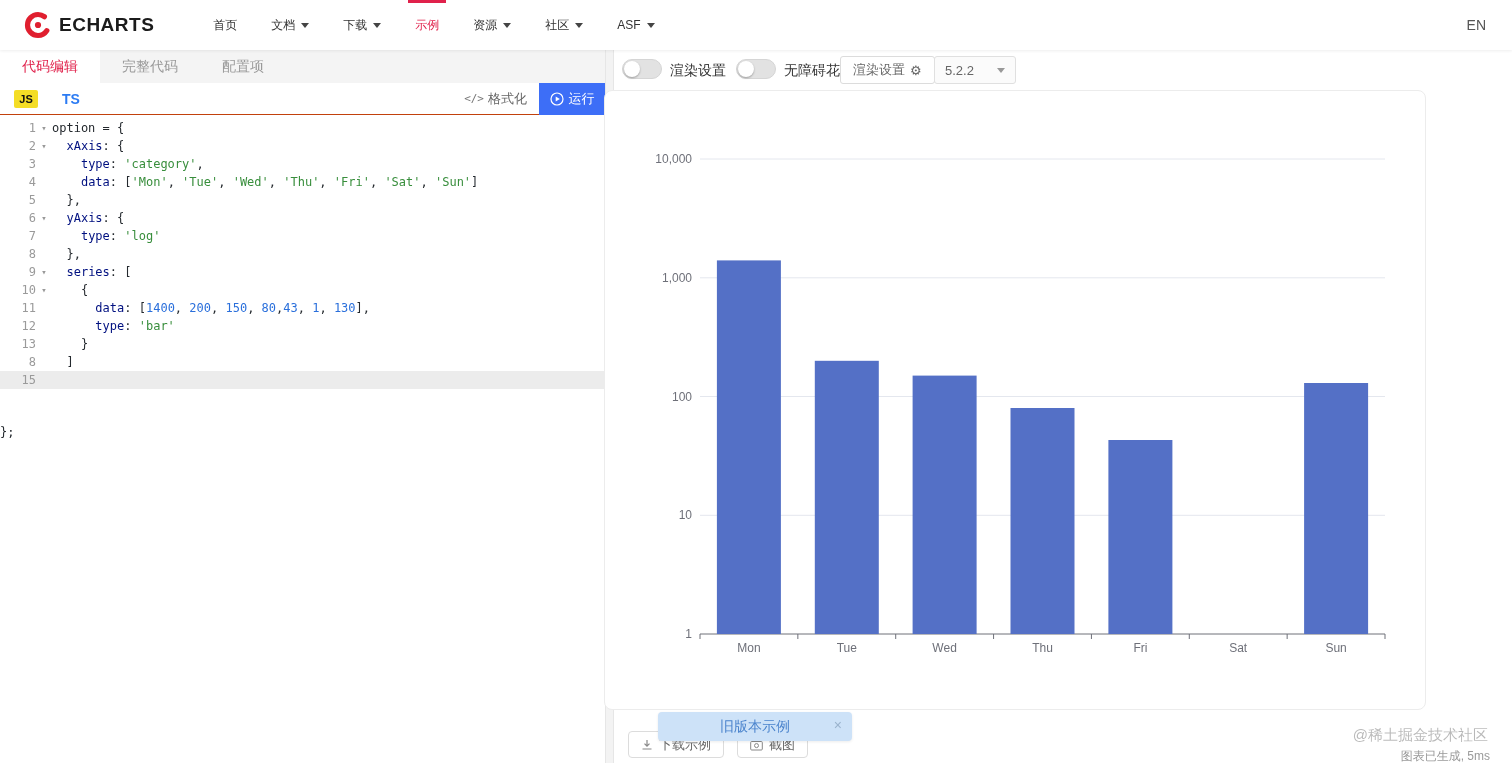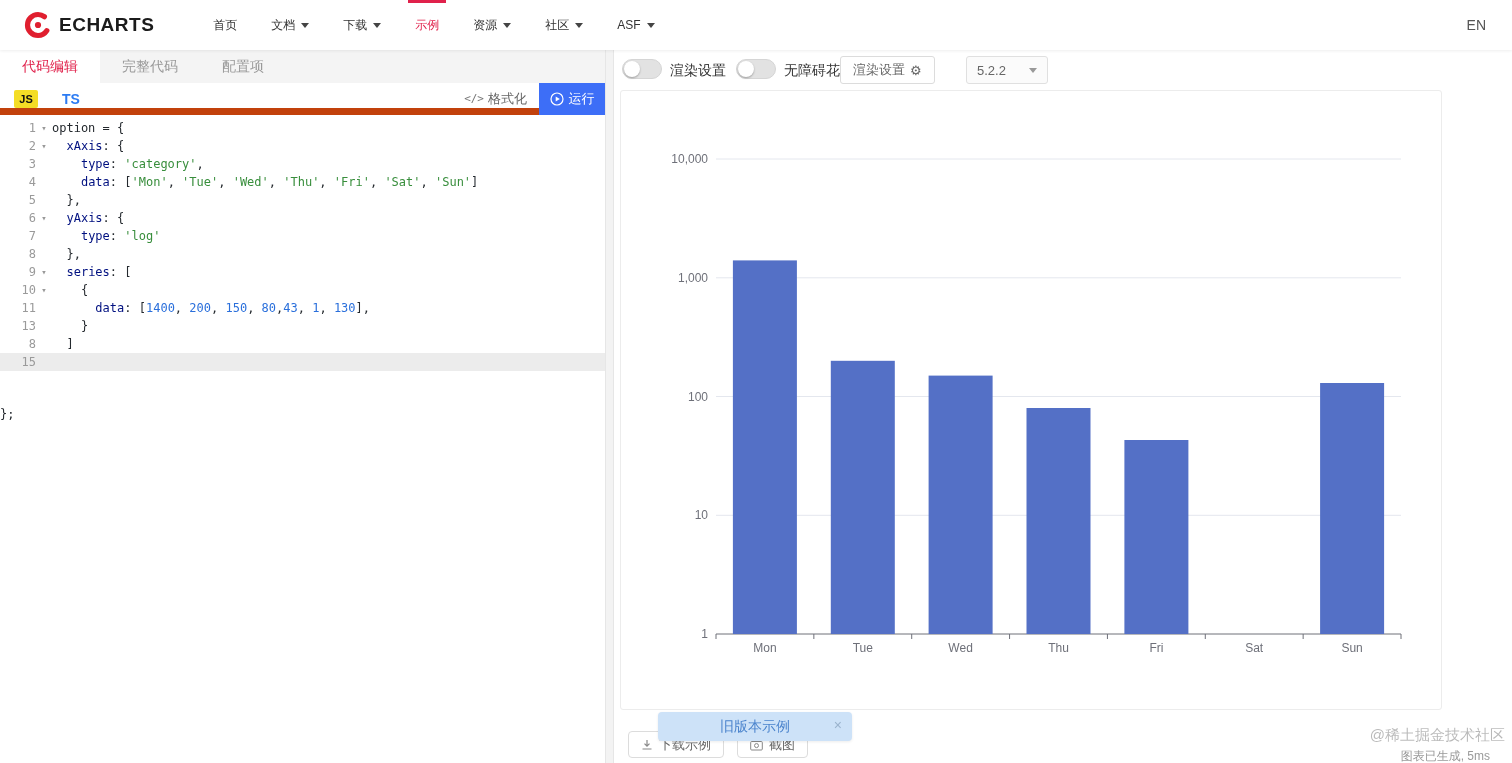--- a/index.html
+++ b/index.html
@@ -20,21 +20,21 @@
               height:3px; background:var(--accent); }
   .caret { width:0; height:0; border-left:4px solid transparent; border-right:4px solid transparent;
            border-top:5px solid #444; display:inline-block; }
   .lang { margin-left:auto; margin-right:26px; font-size:14px; color:#555; cursor:pointer; }
 
   
   #left-panel { position:absolute; left:0; top:50px; width:605px; bottom:0; background:#0ea5e9; }
   .tabs { height:33px; background:#f4f4f4; display:flex; }
   .tab { padding:0 22px; line-height:33px; font-size:14px; color:#999; cursor:pointer; }
   .tab.active { background:#fff; color:var(--accent); }
-  .editor-toolbar { position:relative; height:32px; background:#fff; border-bottom:7px solid #c2410c; }
+  .editor-toolbar { position:relative; height:32px; background:#fff; border-bottom:1px solid #c2410c; }
   .js-badge { position:absolute; left:14px; top:7px; width:24px; height:18px; background:var(--js-badge);
               color:#111; font-size:11px; font-weight:bold; border-radius:2px; text-align:center;
               line-height:18px; cursor:pointer; }
   .ts-label { position:absolute; left:62px; top:0; line-height:32px; color:var(--ts-blue);
               font-size:14px; font-weight:bold; cursor:pointer; }
   .format-btn { position:absolute; right:78px; top:0; line-height:32px; font-size:13px; color:#666;
                 cursor:pointer; display:flex; align-items:center; gap:4px; }
   .format-icon { font-family:"DejaVu Sans Mono", monospace; font-size:11px; color:#777; }
   .run-btn { position:absolute; right:0; top:0; width:66px; height:32px; background:var(--run-blue);
              color:#fff; font-size:13px; border:none; cursor:pointer; display:flex;
@@ -59,43 +59,43 @@
   
   #right-toolbar { position:absolute; left:614px; top:50px; right:0; height:40px; background:#fff; }
   .switch { position:absolute; top:9px; width:40px; height:20px; border-radius:10px; background:#e2e2e2;
             border:1px solid #d5d5d5; cursor:pointer; }
   .switch::after { content:""; position:absolute; left:1px; top:1px; width:16px; height:16px;
             border-radius:50%; background:#fff; box-shadow:0 1px 2px rgba(0,0,0,.3); }
   .tog-label { position:absolute; top:0; line-height:40px; font-size:14px; color:#333; }
   .settings-btn { position:absolute; left:226px; top:6px; height:28px; padding:0 12px; background:#fff;
             border:1px solid #dcdcdc; border-radius:3px; font-size:13px; color:#666; cursor:pointer;
             display:flex; align-items:center; gap:5px; }
-  .version-select { position:absolute; left:352px; top:6px; width:82px; height:28px; background:#fbfbfb;
+  .version-select { position:absolute; left:320px; top:6px; width:82px; height:28px; background:#fbfbfb;
             border:1px solid #e0e0e0; border-radius:3px; font-size:13px; color:#666; cursor:pointer;
             display:flex; align-items:center; padding:0 10px; justify-content:space-between; }
   .sel-caret { width:0; height:0; border-left:4px solid transparent; border-right:4px solid transparent;
             border-top:5px solid #999; }
 
   
-  #chart-card { position:absolute; left:620px; top:90px; width:822px; height:620px; background:#fff;
-            border:1px solid #ececec; border-radius:3px; }
+  #chart-card { position:absolute; left:604px; top:90px; width:822px; height:620px; background:#fff;
+            border:1px solid #ececec; border-radius:8px; }
   #chart-svg text { font-family:"Liberation Sans", sans-serif; }
 
   
   .footer-btn { position:absolute; height:27px; background:#fff; border:1px solid #dcdcdc; border-radius:4px;
             font-size:13px; color:#666; cursor:pointer; display:flex; align-items:center; gap:6px;
             padding:0 12px; z-index:2; }
   #btn-download { left:628px; top:731px; }
   #btn-screenshot { left:737px; top:731px; }
   #old-version-tip { position:absolute; left:658px; top:712px; width:194px; height:29px; background:#cde2f8;
             border-radius:4px; z-index:5; display:flex; align-items:center; justify-content:center;
             gap:14px; box-shadow:0 1px 3px rgba(0,0,0,.08); }
   #old-version-tip .tip-text { color:#4a83cc; font-size:14px; }
   #old-version-tip .tip-close { color:#9ab3cd; font-size:14px; cursor:pointer; position:absolute; right:10px; top:5px; }
-  #watermark { position:absolute; right:7px; top:726px; font-size:15px; color:rgba(0,0,0,.28); z-index:1; }
+  #watermark { position:absolute; right:24px; top:726px; font-size:15px; color:rgba(0,0,0,.28); z-index:1; }
   #gen-status { position:absolute; right:22px; top:748px; font-size:12px; color:#9a9a9a; }
 </style>
 </head>
 <body>
 
 <div id="app">
 
   <header>
     <div class="logo">
       <svg width="28" height="28" viewBox="0 0 28 28">
@@ -204,20 +204,25 @@
         </div>
         <div class="code-line">
           <span class="ln">10</span>
           <span class="fold">▾</span>
           <span class="code"><span class="tok-p">    {</span></span>
         </div>
         <div class="code-line">
           <span class="ln">11</span>
           <span class="fold"></span>
           <span class="code"><span class="tok-p">      </span><span class="tok-k">data</span><span class="tok-p">: [</span><span class="tok-n">1400</span><span class="tok-p">, </span><span class="tok-n">200</span><span class="tok-p">, </span><span class="tok-n">150</span><span class="tok-p">, </span><span class="tok-n">80</span><span class="tok-p">,</span><span class="tok-n">43</span><span class="tok-p">, </span><span class="tok-n">1</span><span class="tok-p">, </span><span class="tok-n">130</span><span class="tok-p">],</span></span>
+        </div>
+        <div class="code-line">
+          <span class="ln">12</span>
+          <span class="fold"></span>
+          <span class="code"><span class="tok-p">      </span><span class="tok-k">type</span><span class="tok-p">: </span><span class="tok-s">'bar'</span></span>
         </div>
         <div class="code-line">
           <span class="ln">13</span>
           <span class="fold"></span>
           <span class="code"><span class="tok-p">    }</span></span>
         </div>
         <div class="code-line">
           <span class="ln">8</span>
           <span class="fold"></span>
           <span class="code"><span class="tok-p">  ]</span></span>

